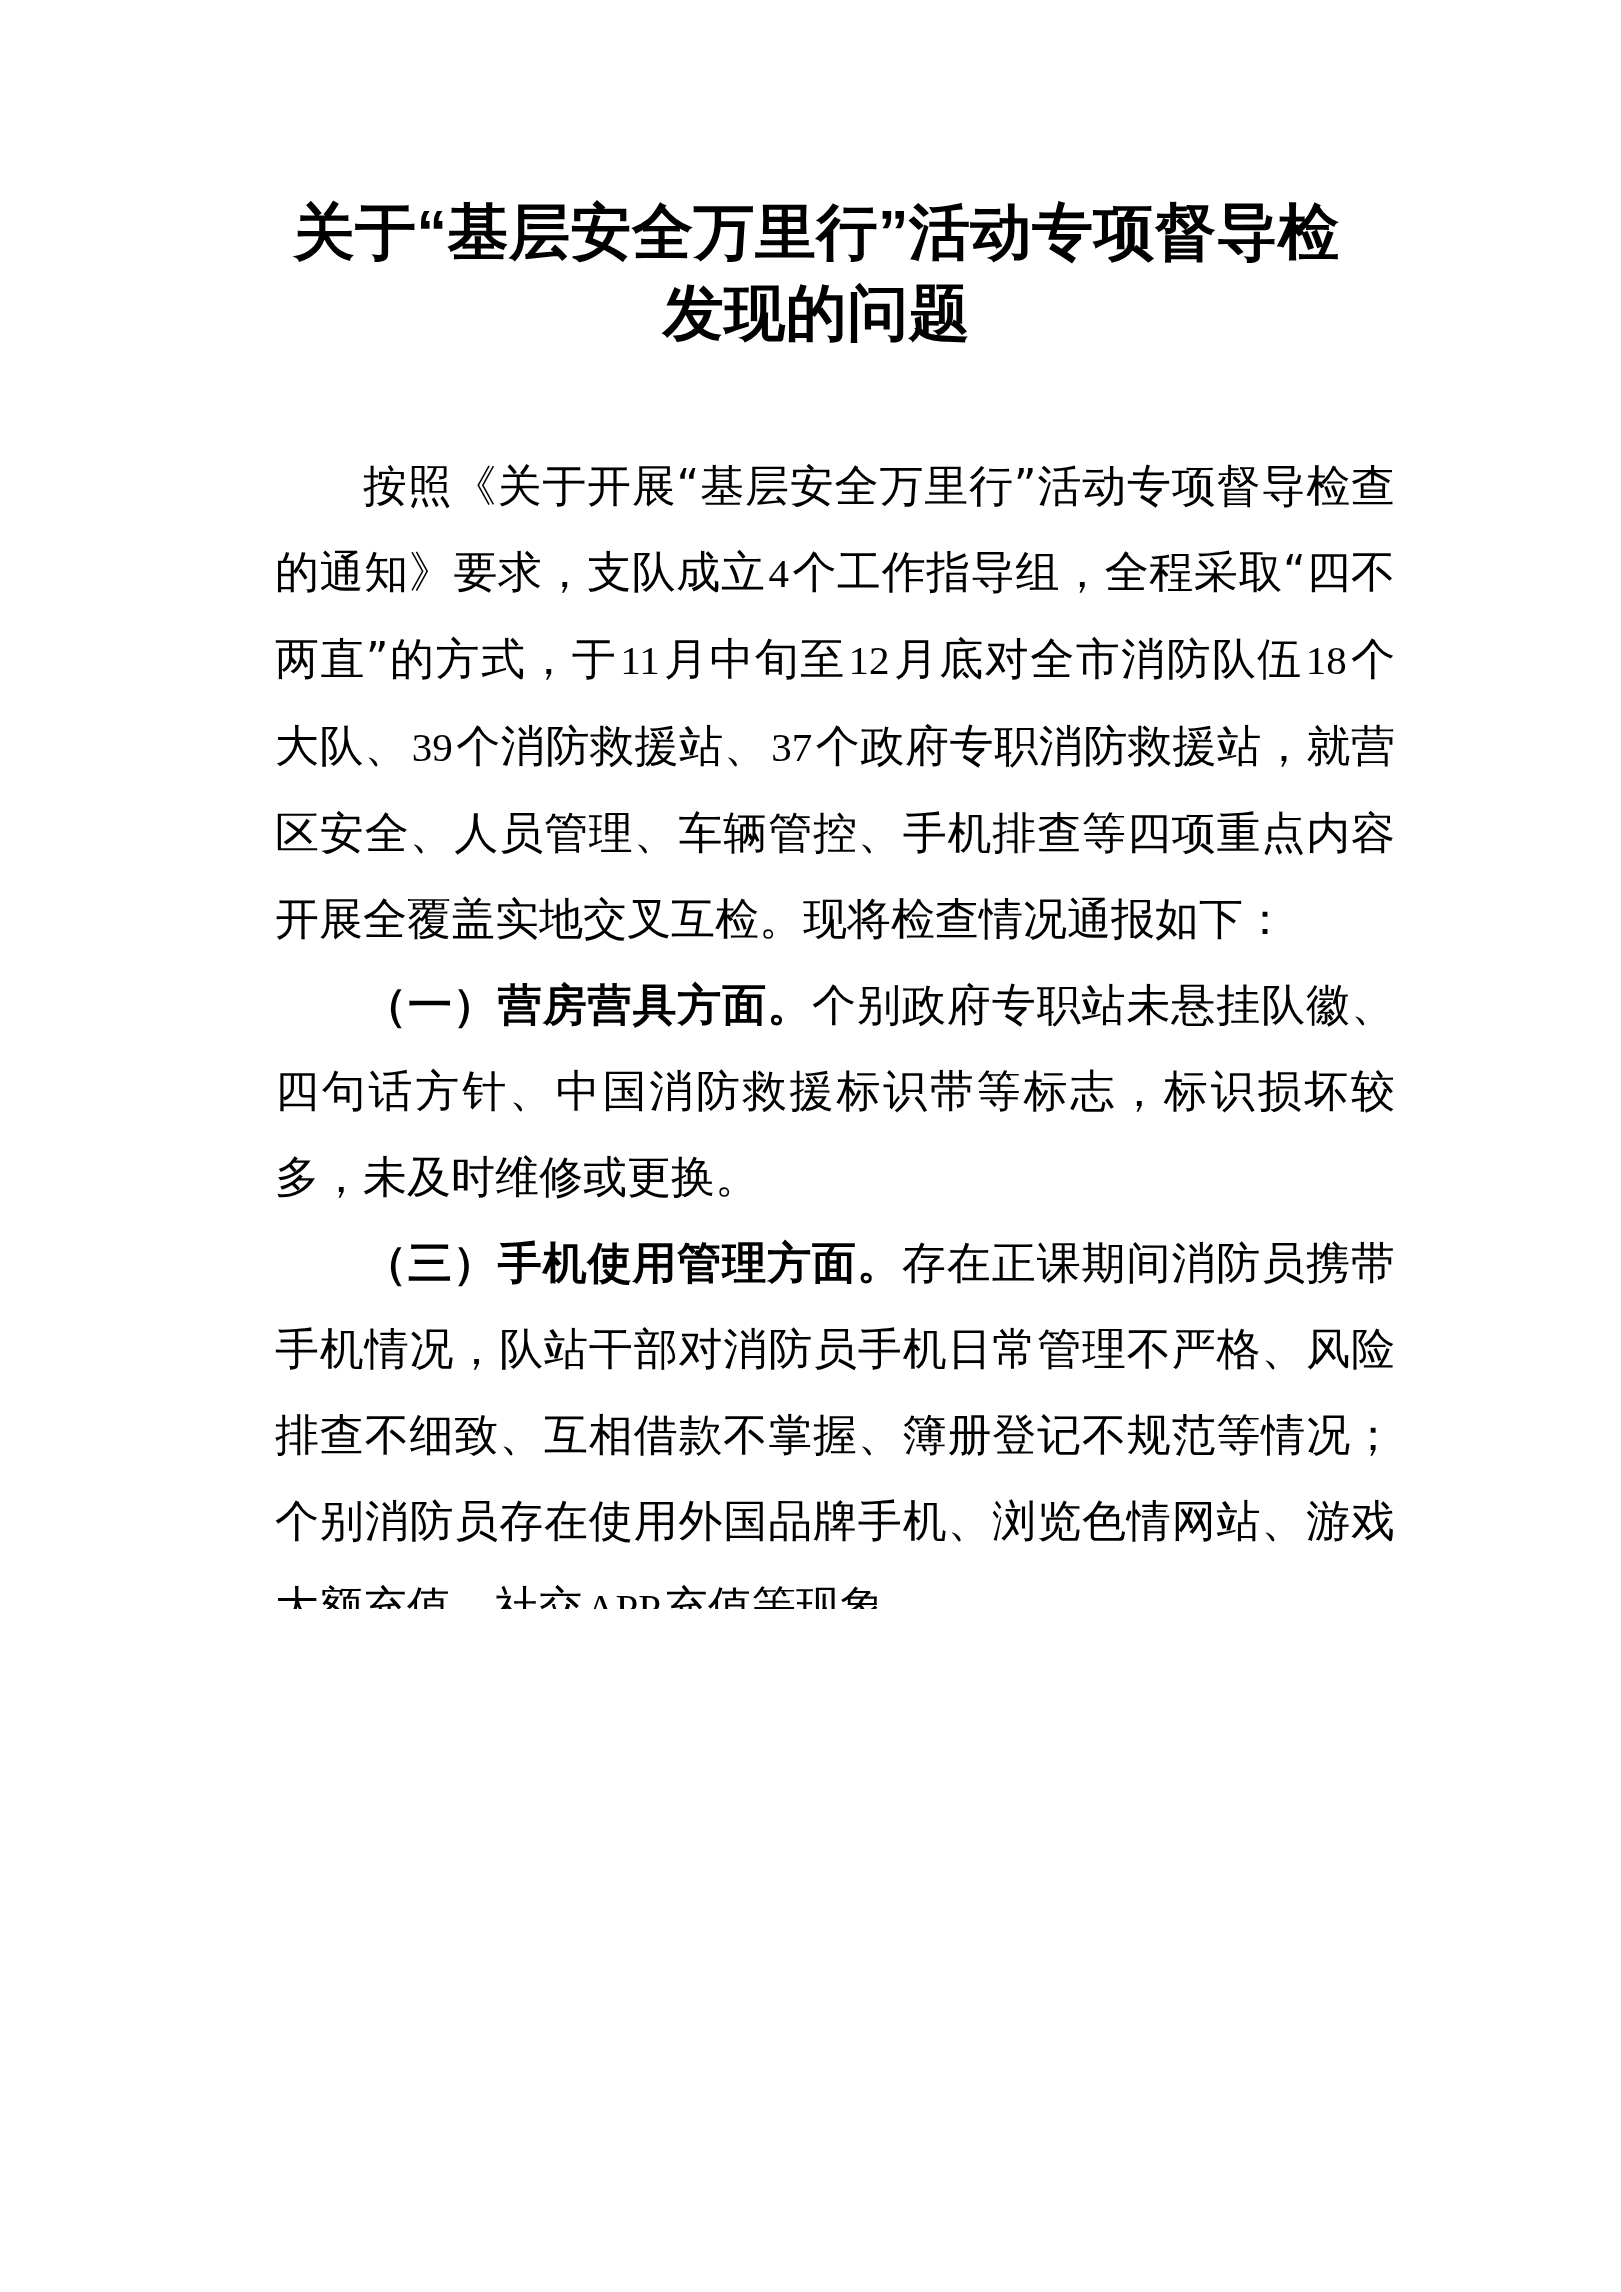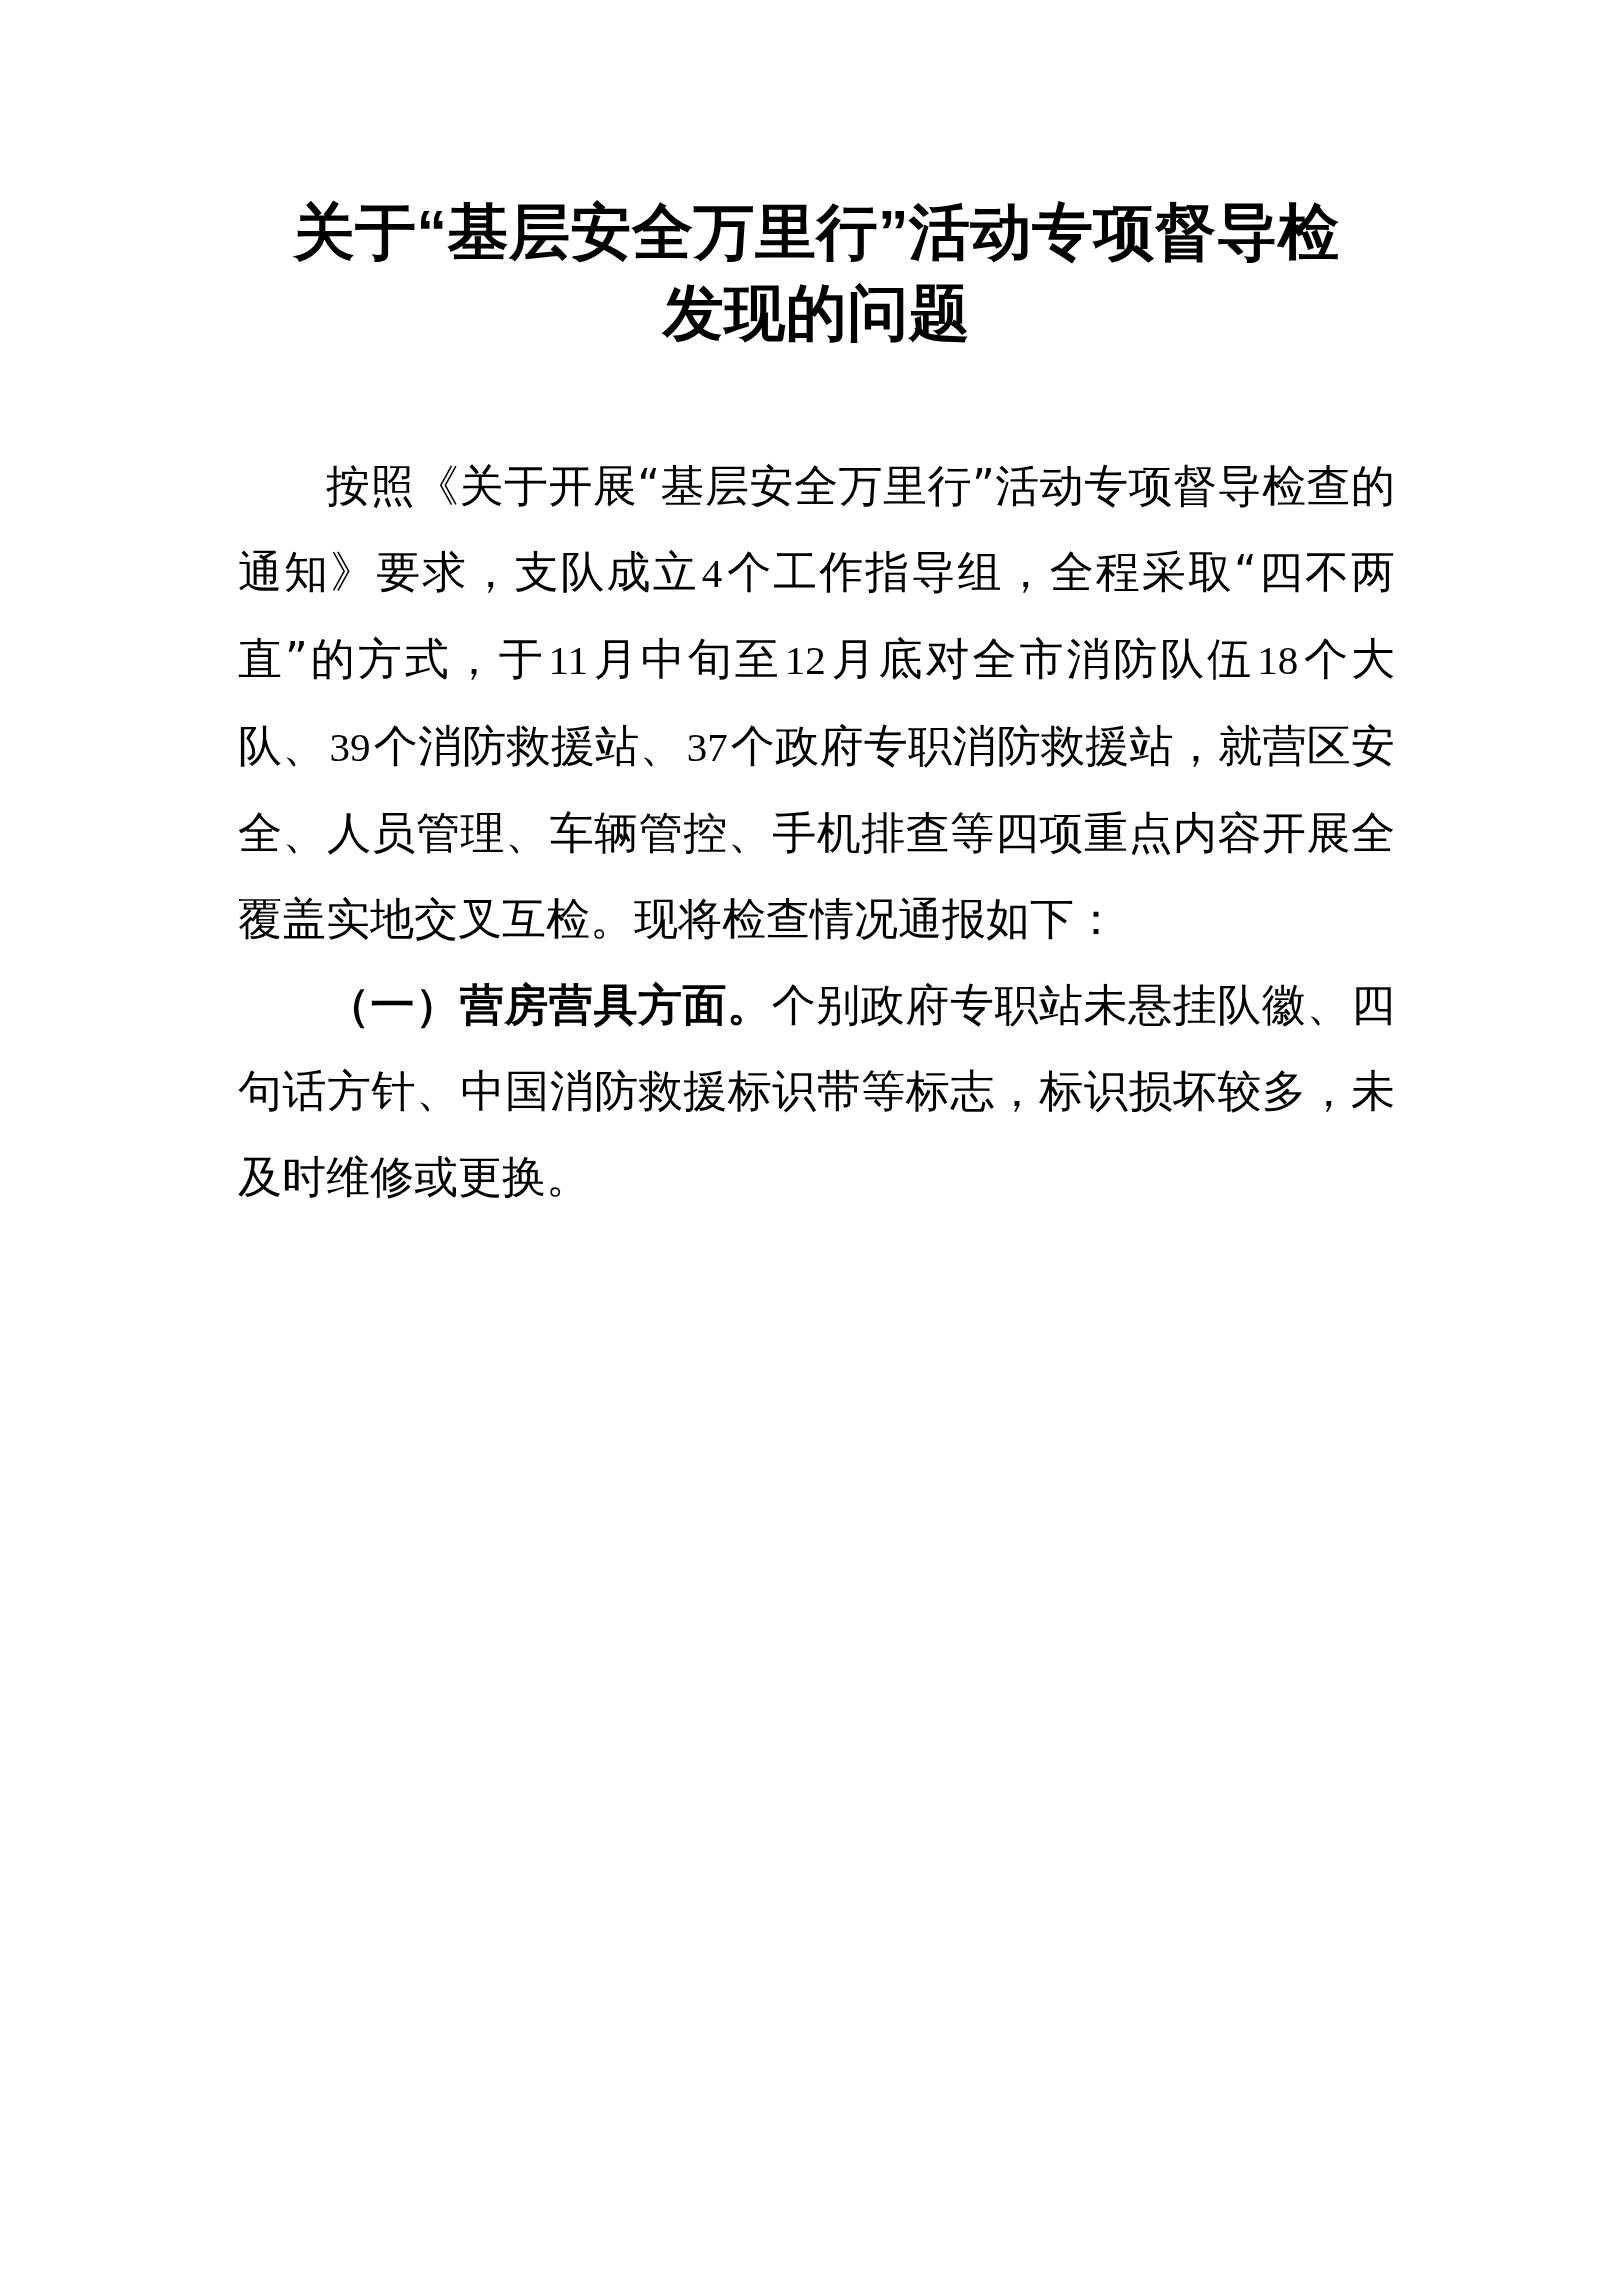--- a/index.html
+++ b/index.html
@@ -50,20 +50,21 @@
     font-size: 44px;
     line-height: 86px;
     text-align: justify;
     text-justify: inter-ideograph;
     letter-spacing: 0px;
     color: #000;
     word-break: break-all;
   }
   p.para.indent {
     text-indent: 88px;
+    margin-left: 37px;
   }
   p.para.salutation {
     text-indent: 0;
     margin-bottom: 0;
   }
   .bold-run {
     font-weight: 700;
     font-family: "DejaVu Sans", "Liberation Sans", sans-serif;
   }
   .latin {
@@ -90,17 +91,18 @@
 
     <div class="body-block">
 
 
       <p class="para indent"><span>按照《关于开展“基层安全万里行”活动专项督导检查的通知》要求，支队成立</span><span class="latin">4</span><span>个工作指导组，全程采取“四不两直”的方式，于</span><span class="latin">11</span><span>月中旬至</span><span class="latin">12</span><span>月底对全市消防队伍</span><span class="latin">18</span><span>个大队、</span><span class="latin">39</span><span>个消防救援站、</span><span class="latin">37</span><span>个政府专职消防救援站，就营区安全、人员管理、车辆管控、手机排查等四项重点内容开展全覆盖实地交叉互检。现将检查情况通报如下：</span></p>
 
 
       <p class="para indent"><span class="bold-run">（一）营房营具方面。</span><span>个别政府专职站未悬挂队徽、四句话方针、中国消防救援标识带等标志，标识损坏较多，未及时维修或更换。</span></p>
 
 
+      <p class="para indent"><span class="bold-run">（三）手机使用管理方面。</span><span>存在正课期间消防员携带手机情况，队站干部对消防员手机日常管理不严格、风险排查不细致、互相借款不掌握、簿册登记不规范等情况；个别消防员存在使用外国品牌手机、浏览色情网站、游戏大额充值、社交</span><span class="latin-b">APP</span><span>充值等现象。</span></p>
 
     </div>
   </div>
 </div>
 
 
 </body></html>

